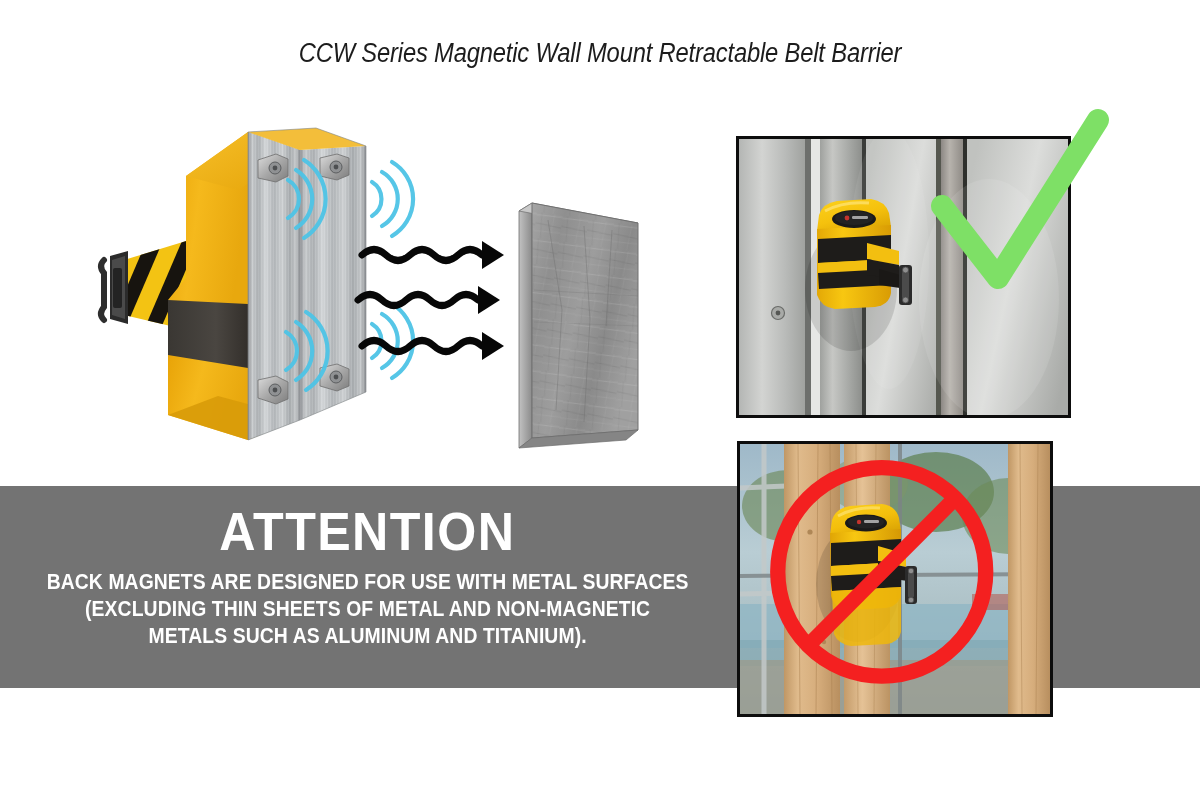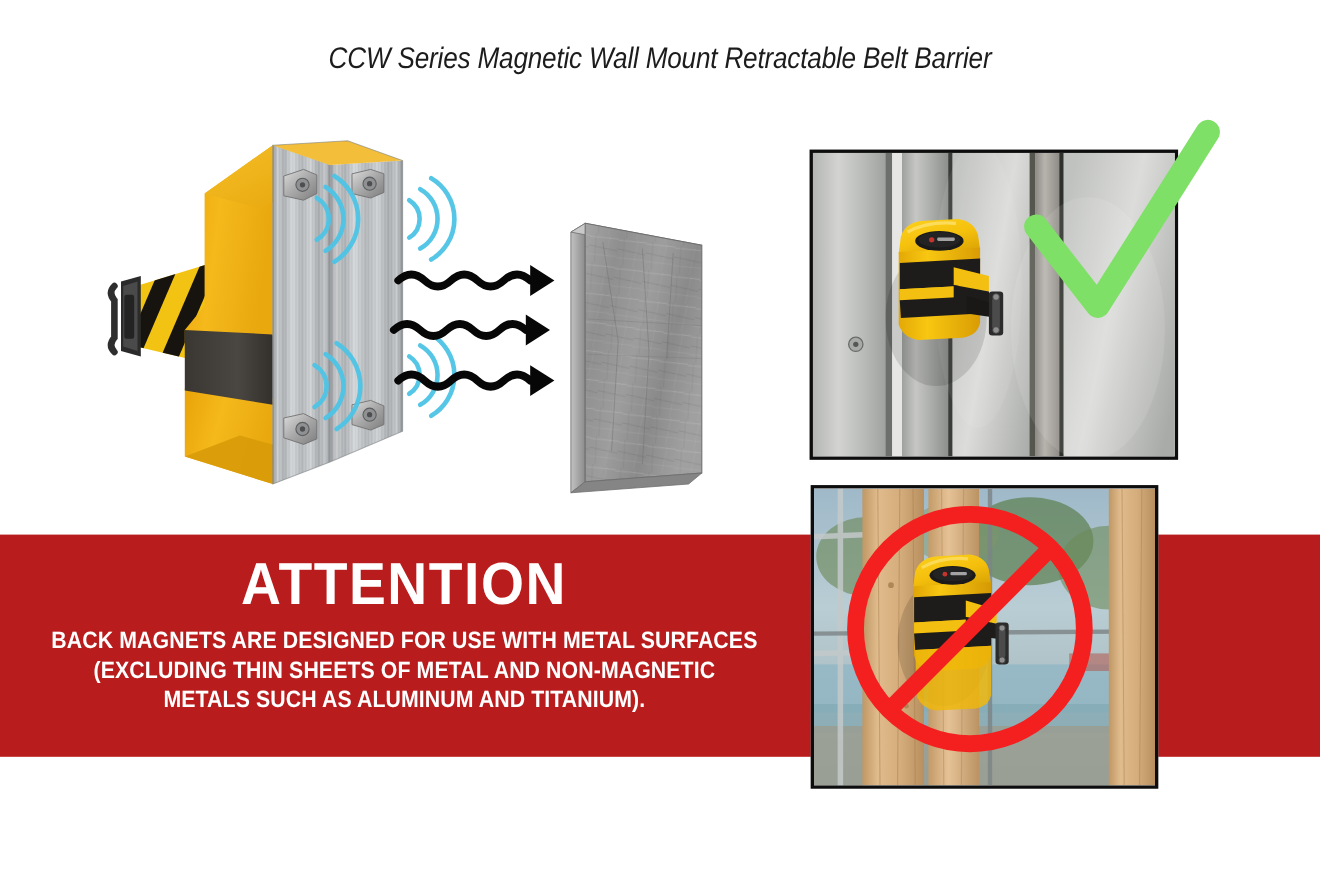--- a/index.html
+++ b/index.html
@@ -28,21 +28,21 @@
     white-space:nowrap;
   }
 
   
   .diagram { position:absolute; left:0px; top:110px; width:700px; height:370px; }
   .diagram svg { display:block; }
 
   
   .banner {
     position:absolute; left:0; top:486px; width:1200px; height:202px;
-    background:#b91c1c;
+    background:#737373;
     z-index:2;
   }
   .banner-inner {
     position:absolute; left:0; top:0; width:735px; height:202px;
     display:flex; flex-direction:column; align-items:center; justify-content:flex-start;
     padding-top:16px;
   }
   .attention {
     font-family:"Liberation Sans Narrow","Liberation Sans", sans-serif;
     font-weight:700;

